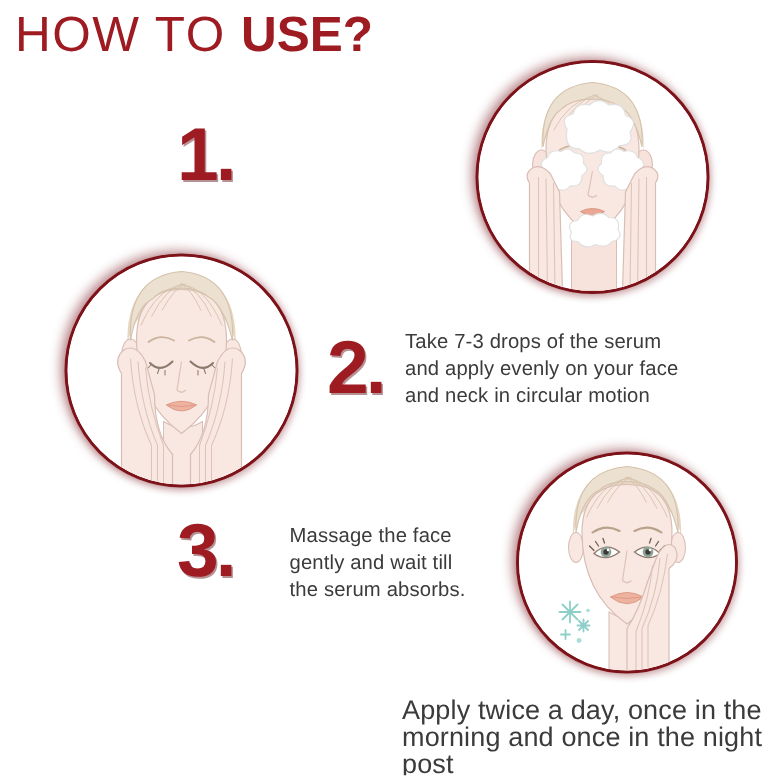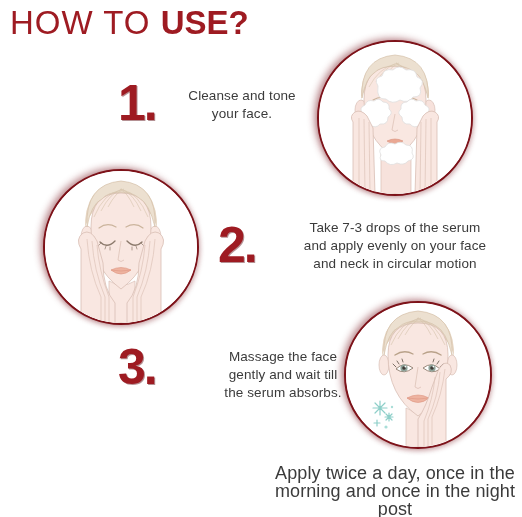--- a/index.html
+++ b/index.html
@@ -10,21 +10,20 @@
   body {
     font-family: "Liberation Sans", sans-serif;
     -webkit-font-smoothing: antialiased;
   }
   #page {
     position: relative;
     width: 522px;
     height: 517px;
     background: #ffffff;
     overflow: hidden;
-    text-align: center;
   }
 
   
   .heading {
     position: absolute;
     white-space: nowrap;
     color: #9E1B22;
     font-family: "Liberation Sans", sans-serif;
     letter-spacing: 0.5px;
   }
@@ -98,22 +97,20 @@
 </head>
 <body>
 
 <div id="page">
 
   <div class="heading" id="heading-how">
     <span class="light">HOW TO </span><span class="bold">USE?</span>
   </div>
 
   <div class="step-num" id="num-1">1.</div>
-  <div class="step-text" id="text-1">Cleanse and tone
-your face.</div>
 
   <div class="photo-circle" id="circle-1">
     <svg viewBox="0 0 152 152">
       <defs>
         <clipPath id="clip1">
             <circle cx="76" cy="76" r="76"></circle>
           </clipPath>
       </defs>
       <g clip-path="url(#clip1)">
         <rect width="152" height="152" fill="#ffffff"></rect>

